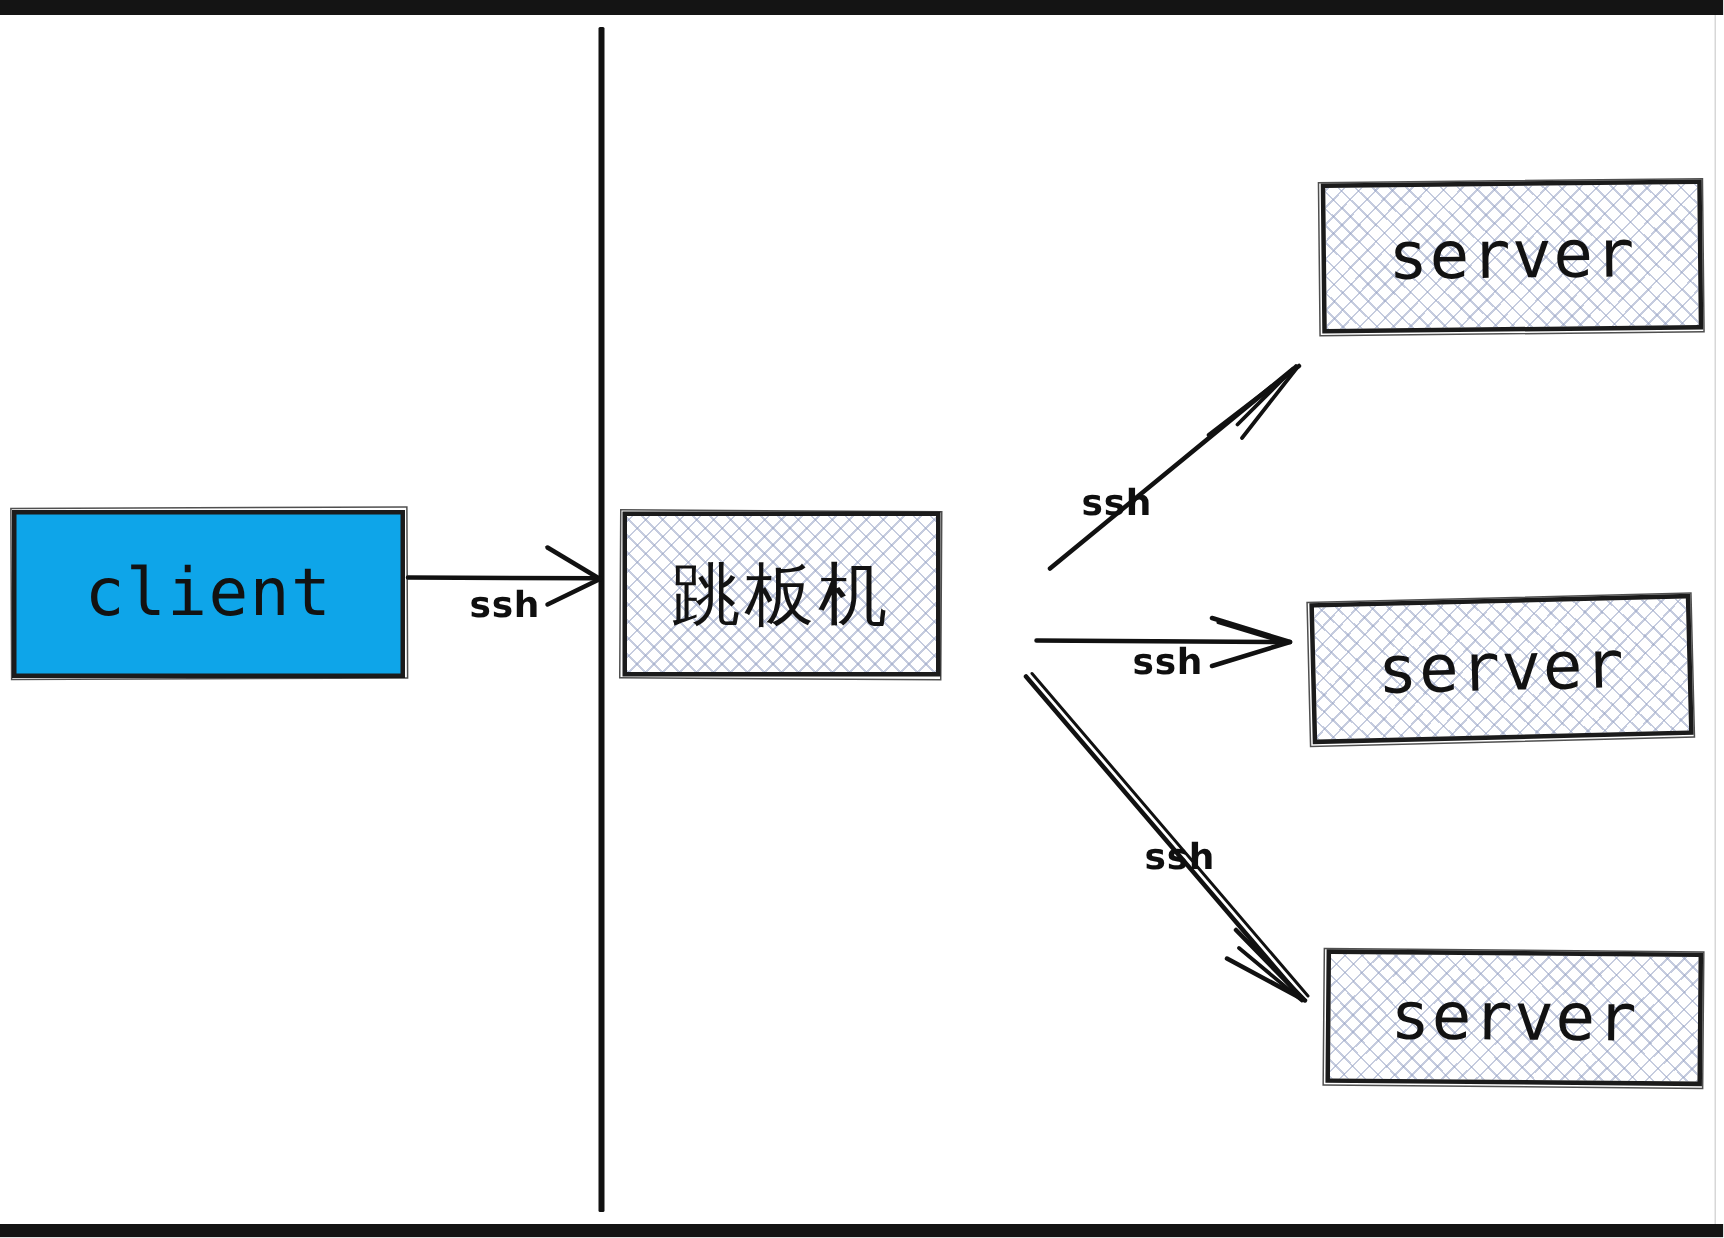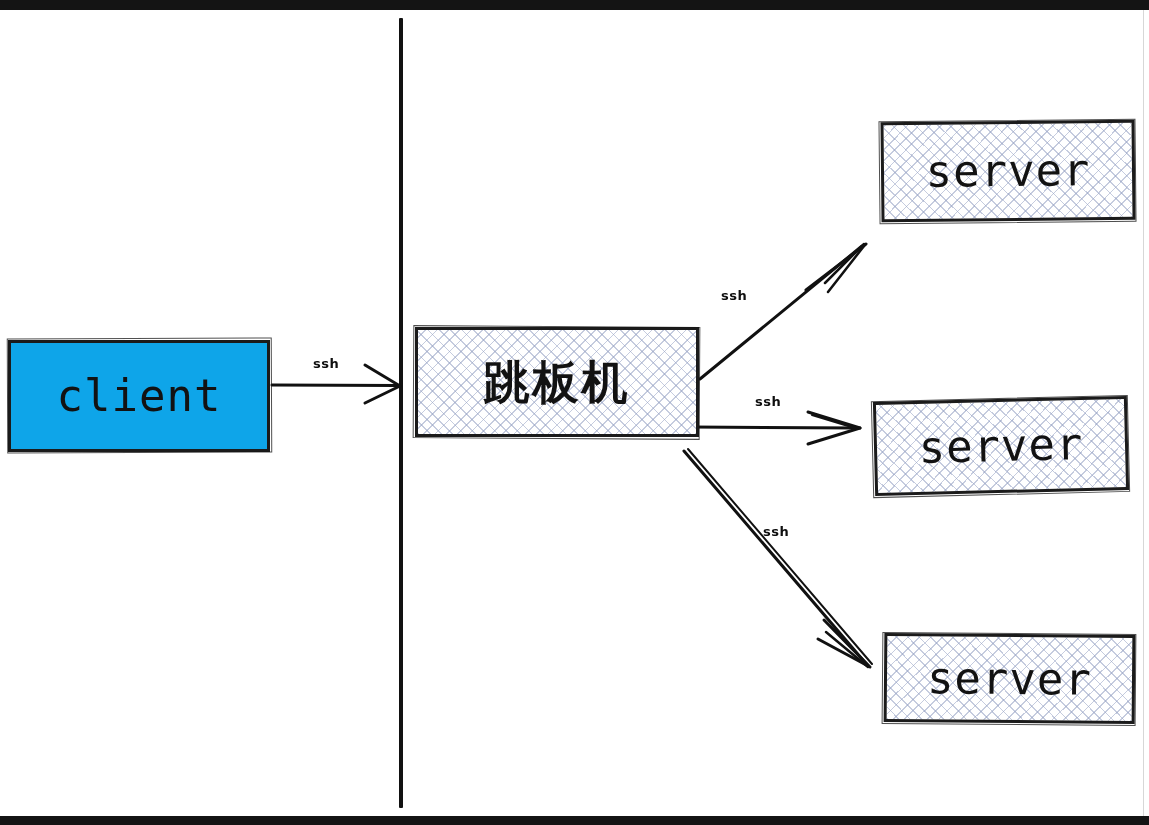--- a/index.html
+++ b/index.html
@@ -94,36 +94,37 @@
     content: "";
     position: absolute;
     left: -5px; top: -4px; right: -4px; bottom: -5px;
     border: 1.5px solid rgba(20,20,20,0.75);
     pointer-events: none;
   }
 
   #node-client      { left: 8px;   top: 340px; width: 262px; height: 112px; }
   #node-client::after { left: -4px; top: -5px; right: -5px; bottom: -4px; transform: rotate(-0.25deg); }
 
-  #node-jump        { left: 415px; top: 327px; width: 284px; height: 110px; font-weight: bold; }
+  #node-jump        { left: 415px; top: 341px; width: 212px; height: 110px; }
   #node-jump::after { transform: rotate(0.35deg); }
 
   #node-server-1    { left: 881px; top: 121px; width: 254px; height: 100px; transform: rotate(-0.6deg); }
   #node-server-2    { left: 874px; top: 399px; width: 254px; height: 94px;  transform: rotate(-1.4deg); }
   #node-server-3    { left: 884px; top: 634px; width: 251px; height: 89px;  transform: rotate(0.5deg); }
 
   
   .edge-label {
     position: absolute;
     font-family: "DejaVu Sans", sans-serif;
-    font-size: 13px;
+    font-size: 24px;
     font-weight: 700;
     color: #0f0f0f;
     letter-spacing: 0.5px;
     white-space: nowrap;
+    margin-top: 33px;
   }
   #lbl-ssh-client { left: 313px; top: 356px; }
   #lbl-ssh-top    { left: 721px; top: 288px; }
   #lbl-ssh-mid    { left: 755px; top: 394px; }
   #lbl-ssh-bot    { left: 763px; top: 524px; }
 
   
   #edges {
     position: absolute;
     left: 0;

